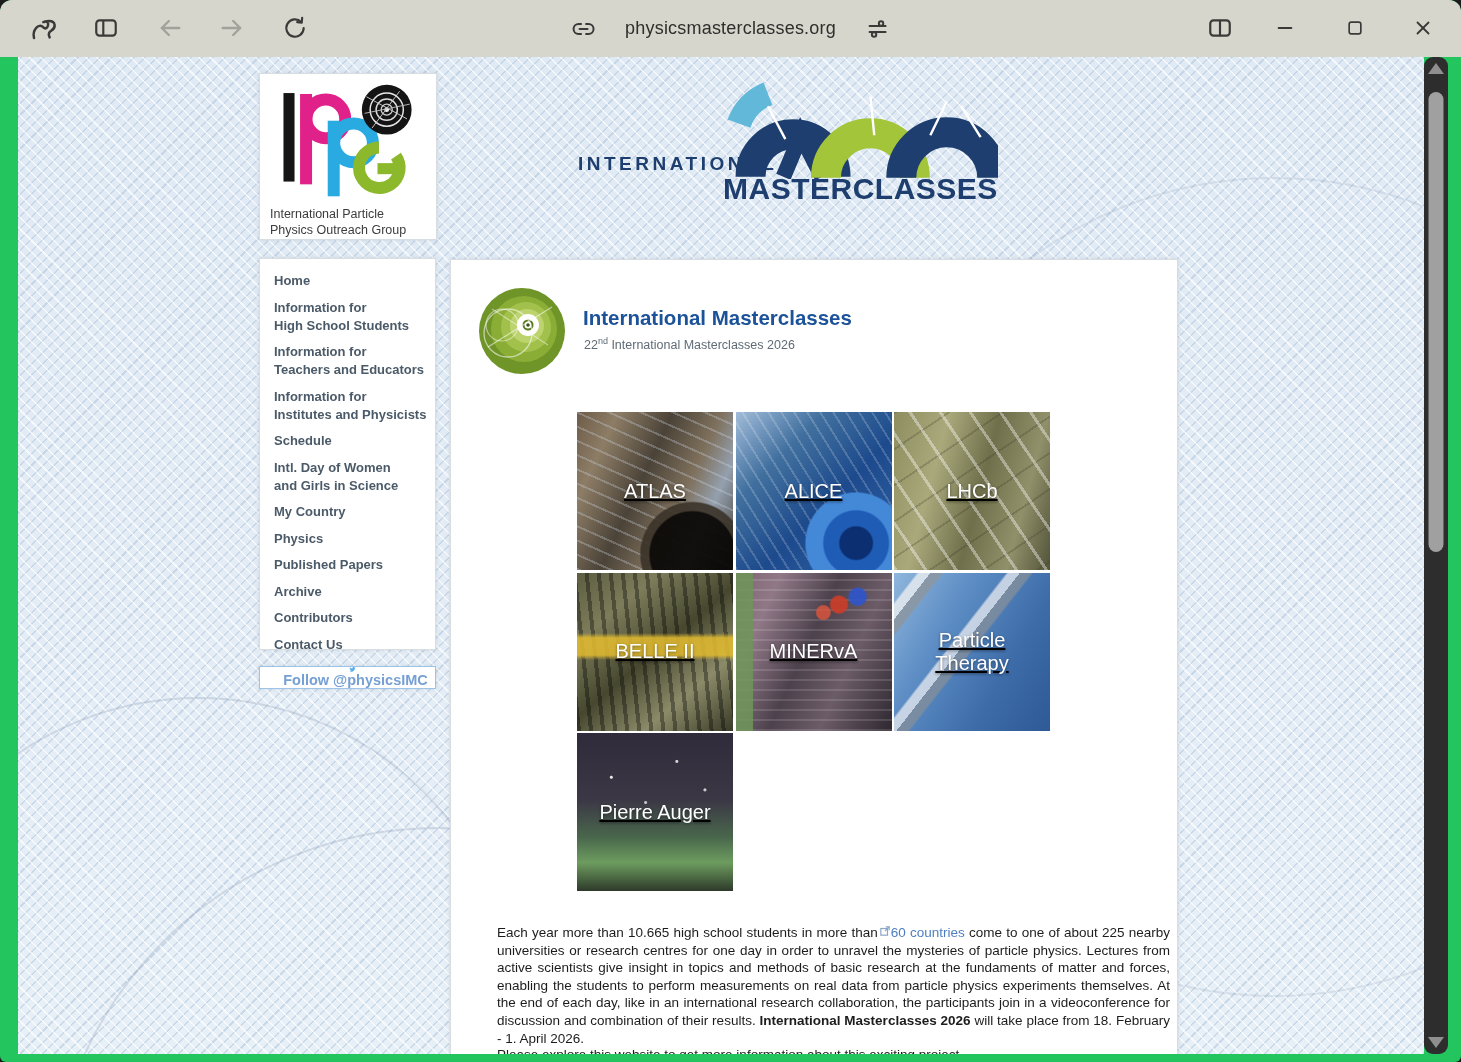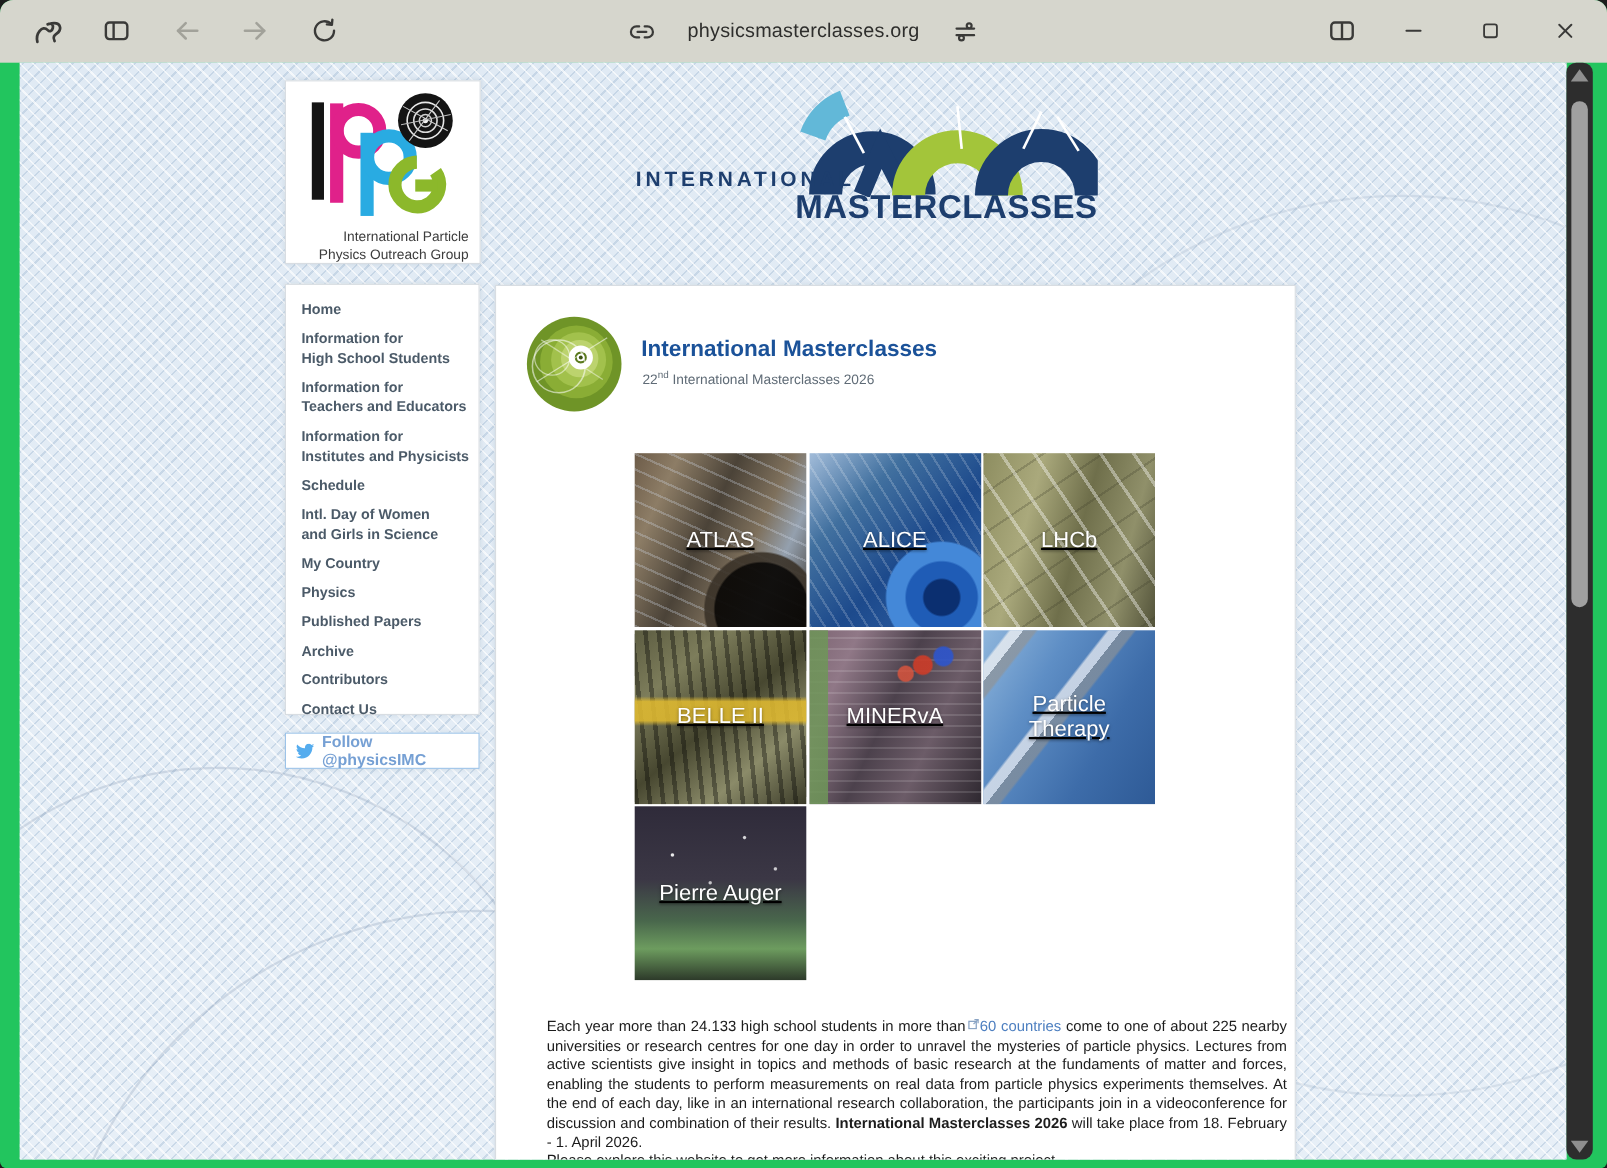--- a/index.html
+++ b/index.html
@@ -22,37 +22,37 @@
     background-image:
       repeating-linear-gradient(45deg, rgba(255,255,255,.65) 0 1.5px, rgba(255,255,255,0) 1.5px 8px),
       repeating-linear-gradient(-45deg, rgba(167,190,214,.45) 0 1.5px, rgba(167,190,214,0) 1.5px 8px),
       linear-gradient(180deg,#e0eaf4 0%, #e7eff7 100%);
   }
   .bg-circle { position:absolute; border:2px solid rgba(125,145,170,.25); border-radius:50%; z-index:0; }
   .card { position:absolute; background:#fff; border:1px solid #d8dde2; box-shadow:0 0 4px rgba(120,140,160,.25); z-index:1; }
 
   
   .ippog { left:241px; top:16px; width:178px; height:167px; padding:8px 10px 6px 10px; }
-  .ippog-caption { font-size:12.5px; line-height:16px; color:#3c3c3c; margin-top:2px;text-align:right; }
+  .ippog-caption { font-size:12.5px; line-height:16px; color:#3c3c3c; margin-top:2px; }
 
   
   .imclogo { position:absolute; left:522px; top:18px; width:460px; height:170px; z-index:1; }
   .imclogo .arcs { position:absolute; left:168px; top:2px; }
   .imc-line1 { position:absolute; left:38px; top:78px; font-size:19px; font-weight:bold; letter-spacing:3.5px; color:#1d3e6e; }
   .imc-line2 { position:absolute; left:183px; top:97px; font-size:30px; font-weight:bold; letter-spacing:.5px; color:#1d3e6e; }
   .imc-tagline { position:absolute; left:138px; top:144px; font-size:17px; font-weight:bold; letter-spacing:5px; color:#1d3e6e; }
 
   
   .nav { left:241px; top:201px; width:177px; height:392px; padding:13px 0 0 14px; }
   .nav-item { margin-bottom:8.5px; cursor:pointer; }
   .nav-item span { display:block; font-size:13px; font-weight:bold; color:#4b5a68; line-height:18px; }
   .nav-item span:empty { display:none; }
 
   
-  .twitter { left:241px; top:609px; width:177px; height:33px; border:1px solid #9cc3e8; display:flex; align-items:center; padding-left:9px; cursor:pointer; }
+  .twitter { left:241px; top:609px; width:177px; height:23px; border:1px solid #9cc3e8; display:flex; align-items:center; padding-left:9px; cursor:pointer;flex-direction:column; }
   .twitter-label { font-size:14.5px; font-weight:bold; color:#76a0d4; margin-left:7px; }
 
   
   .main { left:432px; top:202px; width:728px; height:900px; }
   .mc-roundlogo { position:absolute; left:27px; top:27px; }
   .main-title { position:absolute; left:132px; top:46px; font-size:20.5px; font-weight:bold; color:#1b5299;text-align:right; }
   .main-subtitle { position:absolute; left:133px; top:76px; font-size:12.5px; color:#5f6b76; }
   .main-subtitle sup { font-size:9px; }
 
   .grid { position:absolute; left:126px; top:152px; width:473px; display:grid; grid-template-columns:156px 156px 156px; grid-auto-rows:158px; gap:2.5px; }
@@ -328,21 +328,21 @@
               <span class="tile-label">MINERvA</span>
             </div>
           <div class="tile tile-therapy">
               <span class="tile-label">Particle Therapy</span>
             </div>
           <div class="tile tile-auger">
               <span class="tile-label">Pierre Auger</span>
             </div>
         </div>
 
-        <div class="para"><span>Each year more than 24.133 high school students in more than</span><span class="ext-icon"><svg width="10" height="10" viewBox="0 0 12 12" fill="none" stroke="#8aa4c4" stroke-width="1.4">
+        <div class="para"><span>Each year more than 10.665 high school students in more than</span><span class="ext-icon"><svg width="10" height="10" viewBox="0 0 12 12" fill="none" stroke="#8aa4c4" stroke-width="1.4">
                 <rect x="1" y="3" width="8" height="8"></rect>
                 <polyline points="7 1 11 1 11 5"></polyline>
                 <line x1="6" y1="6" x2="11" y2="1"></line>
               </svg></span><a>60 countries</a><span> come to one of about 225 nearby universities or research centres for one day in order to unravel the mysteries of particle physics. Lectures from active scientists give insight in topics and methods of basic research at the fundaments of matter and forces, enabling the students to perform measurements on real data from particle physics experiments themselves. At the end of each day, like in an international research collaboration, the participants join in a videoconference for discussion and combination of their results. </span><b>International Masterclasses 2026</b><span> will take place from 18. February - 1. April 2026.</span></div>
 
         <div class="clipped-line">Please explore this website to get more information about this exciting project.</div>
       </div>
 
     </div>
 

